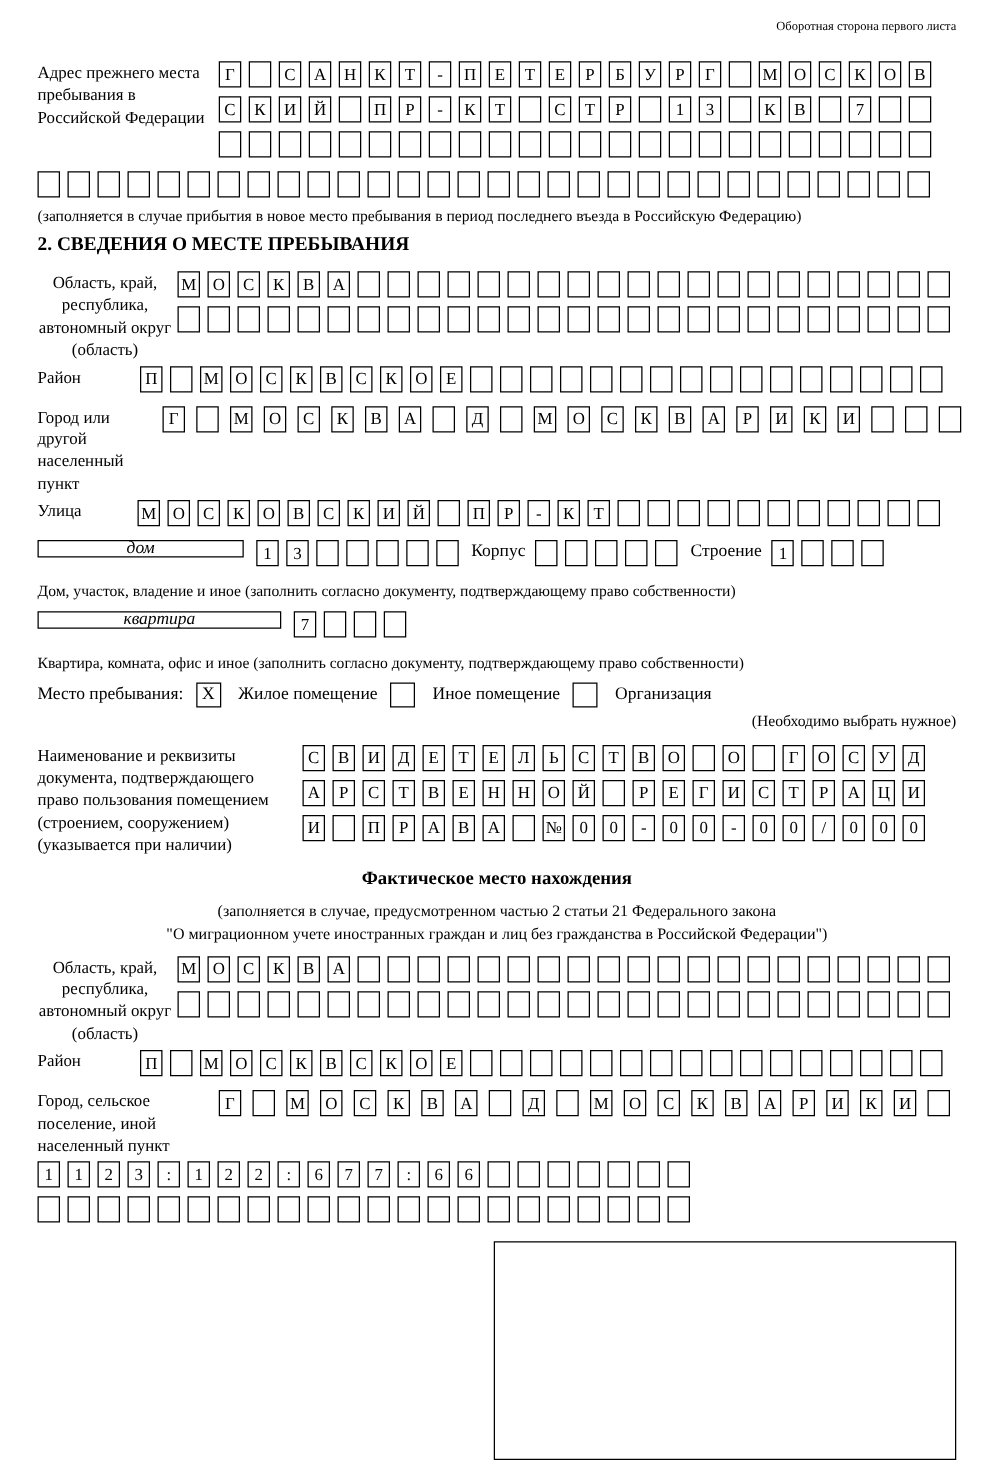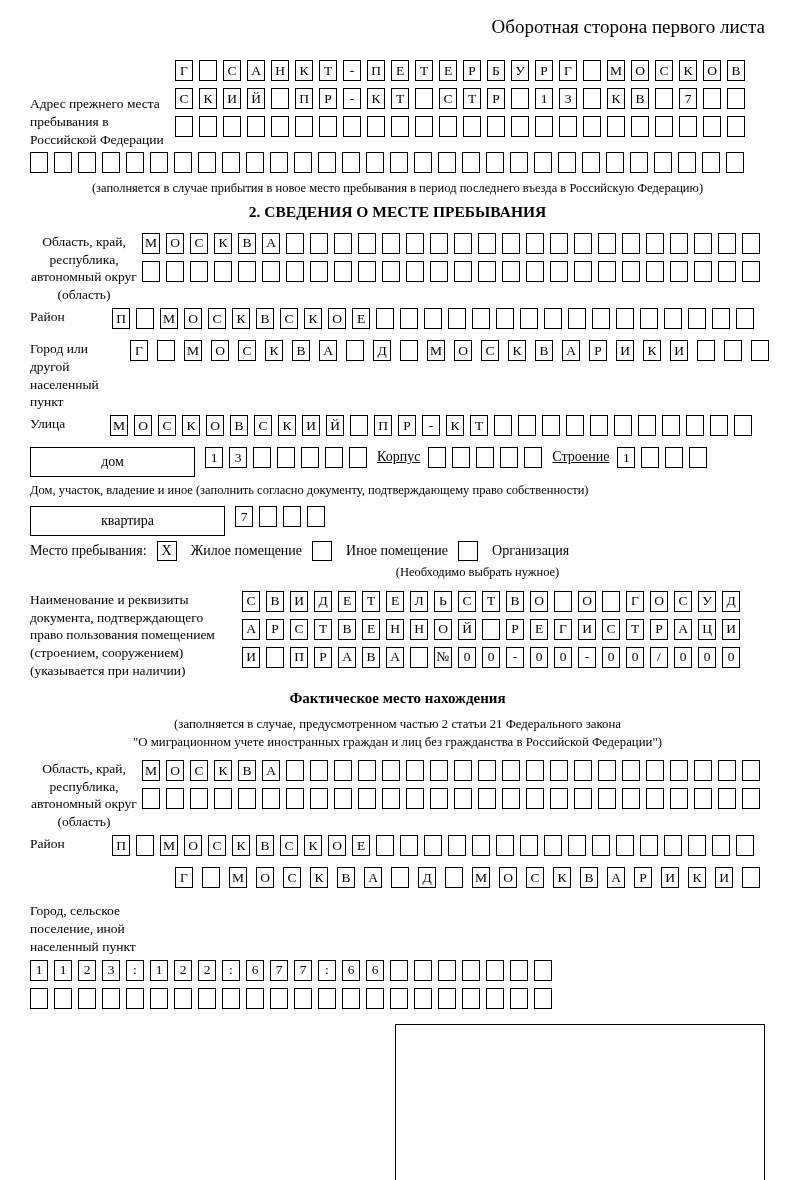--- a/index.html
+++ b/index.html
@@ -1,48 +1,48 @@
 <!DOCTYPE html>
 <html><head>
 <meta charset="utf-8">
 <style>
   html,body{margin:0;padding:0;background:#fff;color:#000;}
   body{width:800px;height:1180px;overflow:hidden;font-family:"Liberation Serif","DejaVu Serif",serif;}
   .wrap{box-sizing:border-box;width:800px;padding:16px 35px 0 30px;}
-  .hdr{text-align:right;font-size:19px;margin-bottom:22px;}
+  .hdr{text-align:right;font-size:10px;margin-bottom:22px;}
   .field{display:flex;align-items:flex-start;margin-bottom:4px;}
   .flabel{font-size:13.5px;line-height:1.32;padding-right:4px;box-sizing:border-box;}
-  .lw145{flex:0 0 145px;margin-top:35px;}
+  .lw145{flex:0 0 145px;}
   .lw112{flex:0 0 112px;text-align:center;}
   .lw82{flex:0 0 82px;}
   .lw100{flex:0 0 100px;}
   .lw80{flex:0 0 80px;}
   .lw210{flex:0 0 212px;}
   .lw193{flex:0 0 193px;}
   .rows{display:flex;flex-direction:column;}
   .cellrow{display:flex;margin-bottom:7px;}
   .cell{flex:0 0 18px;width:18px;height:21px;box-sizing:border-box;border:1.6px solid #000;margin-right:6px;
         display:flex;align-items:center;justify-content:center;font-size:13.5px;line-height:1;}
   .wide .cell{margin-right:9px;}
   .fullrow{margin-top:0px;}
   .note{font-size:12.5px;line-height:1.3;}
-  .center{text-align:center;margin:2px 0 6px 0;}
+  .center{text-align:left;margin:2px 0 6px 0;}
   .left{margin:0 0 8px 0;}
-  .title{text-align:center;font-weight:bold;font-size:15.5px;margin:6px 0 12px 0;}
+  .title{font-weight:bold;font-size:15.5px;margin:6px 0 12px 0;}
   .houseline,.aptline{display:flex;align-items:flex-start;margin-bottom:5px;}
-  .bigbox{box-sizing:border-box;border:1.6px solid #000;height:30px;display:flex;align-items:center;justify-content:center;
-          font-size:14px;margin-right:10px;}
+  .bigbox{box-sizing:border-box;border:1.6px solid #000;height:14px;display:flex;align-items:center;justify-content:center;
+          font-size:14px;margin-right:10px;font-style:italic;}
   .bb165{flex:0 0 165px;}
   .bb195{flex:0 0 195px;text-align:center;}
-  .inlinelabel{font-size:14px;padding:2px 8px 0 4px;white-space:nowrap;text-decoration:underline;}
+  .inlinelabel{font-size:14px;padding:2px 8px 0 4px;white-space:nowrap;}
   .stayline{display:flex;align-items:center;margin:4px 0 3px 0;font-size:14px;}
   .chk{box-sizing:border-box;flex:0 0 20px;width:20px;height:20px;border:1.6px solid #000;display:flex;align-items:center;
        justify-content:center;font-size:14px;margin:0 14px 0 10px;}
   .staylabel{white-space:nowrap;}
-  .staynote{margin:0 0 10px 160px;text-align:center;}
+  .staynote{margin:0 0 10px 160px;text-align:right;}
   .subtitle{text-align:center;font-weight:bold;font-size:15px;margin:10px 0 8px 0;}
   .subnote{text-align:center;font-size:12.8px;line-height:1.45;margin-bottom:8px;}
   .stampbox{box-sizing:border-box;border:1.6px solid #000;width:370px;height:175px;margin:8px 0 6px 365px;}
 </style>
 </head>
 <body>
 
 <div class="wrap">
 
   <div class="hdr">Оборотная сторона первого листа</div>
@@ -355,20 +355,21 @@
 
   <div class="aptline">
     <div class="bigbox bb195">квартира</div>
     <div class="cellrow">
         <span class="cell">7</span>
         <span class="cell"></span>
         <span class="cell"></span>
         <span class="cell"></span>
       </div>
   </div>
+  <div class="note left">Квартира, комната, офис и иное (заполнить согласно документу, подтверждающему право собственности)</div>
 
   <div class="stayline">
     <span>Место пребывания:</span>
     <span class="chk">X</span>
     <span class="staylabel">Жилое помещение</span>
     <span class="chk"></span>
     <span class="staylabel">Иное помещение</span>
     <span class="chk"></span>
     <span class="staylabel">Организация</span>
   </div>

